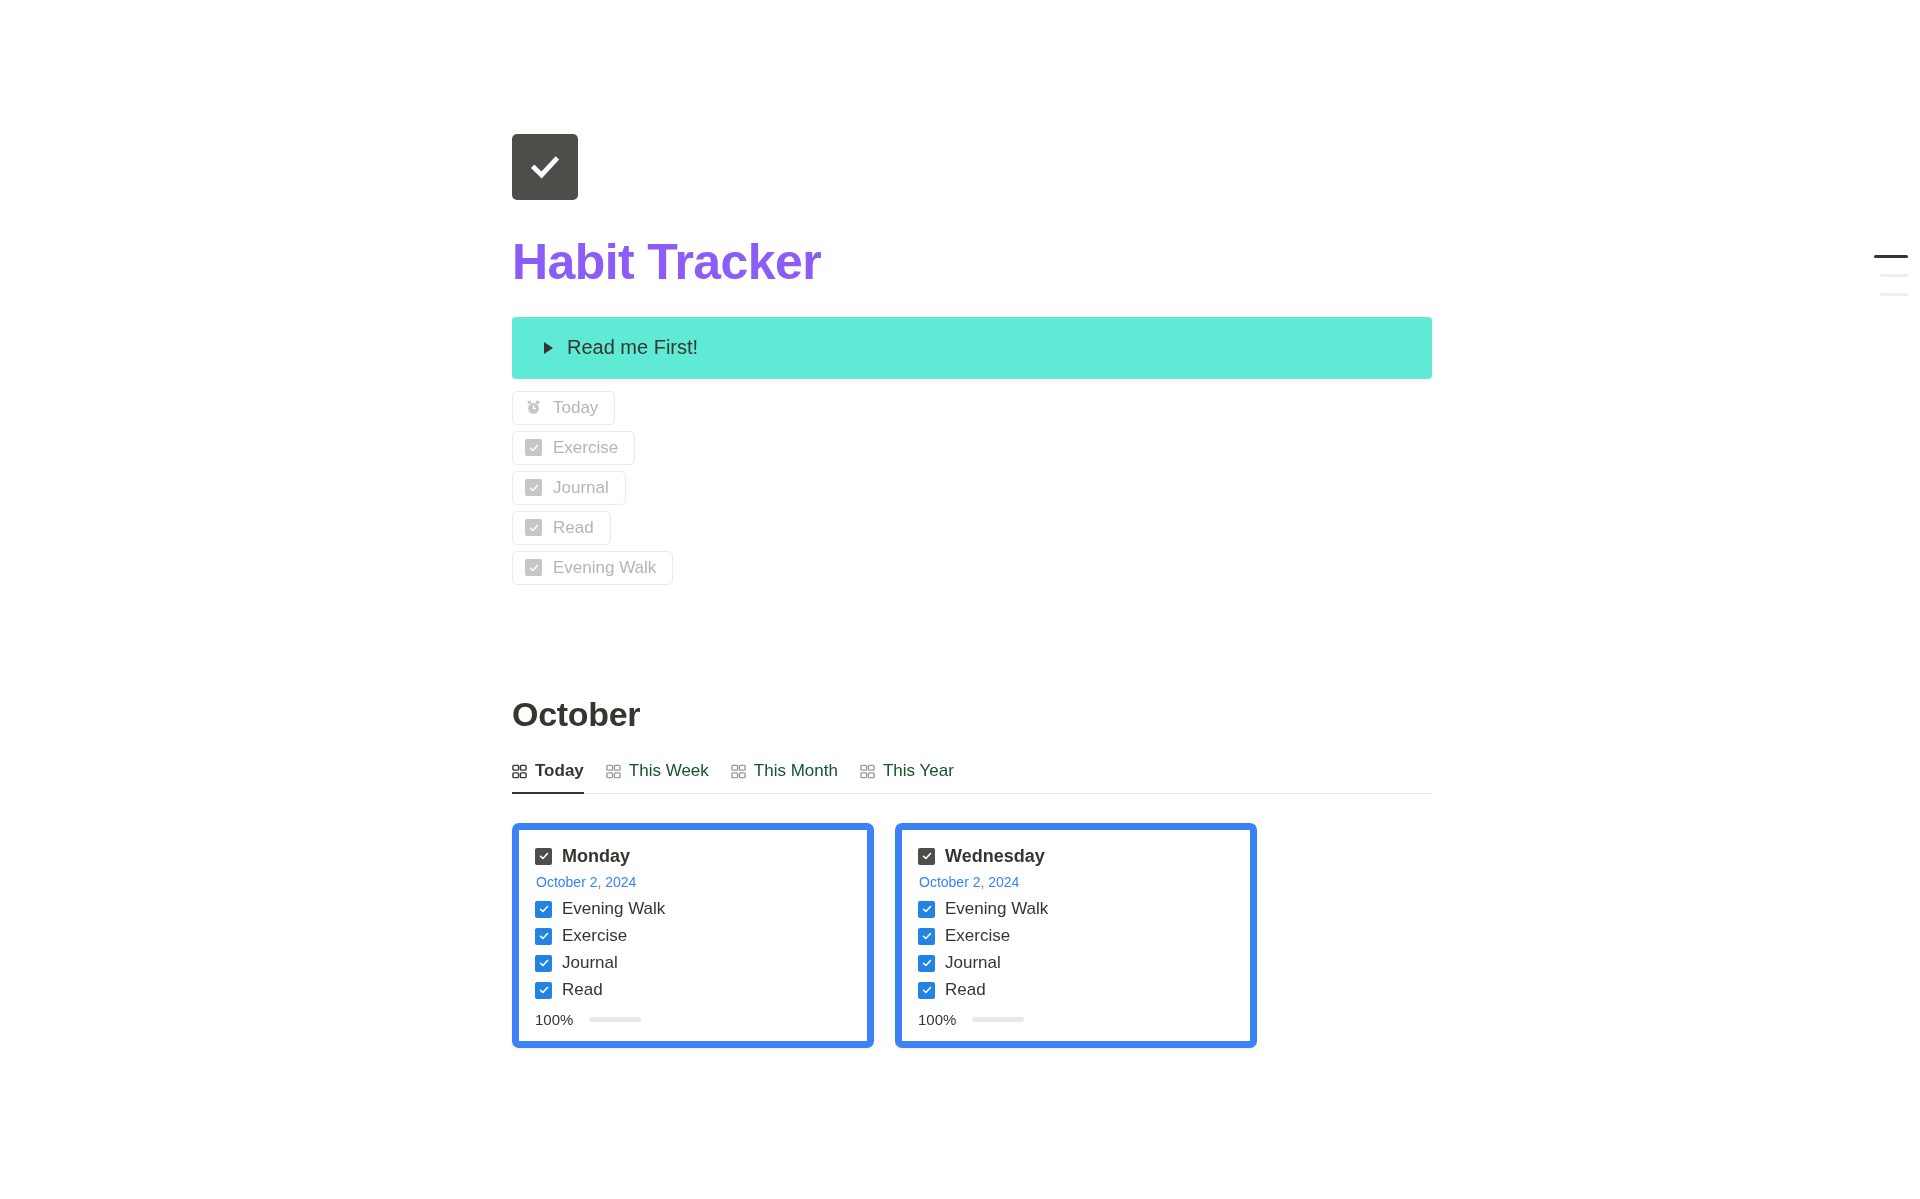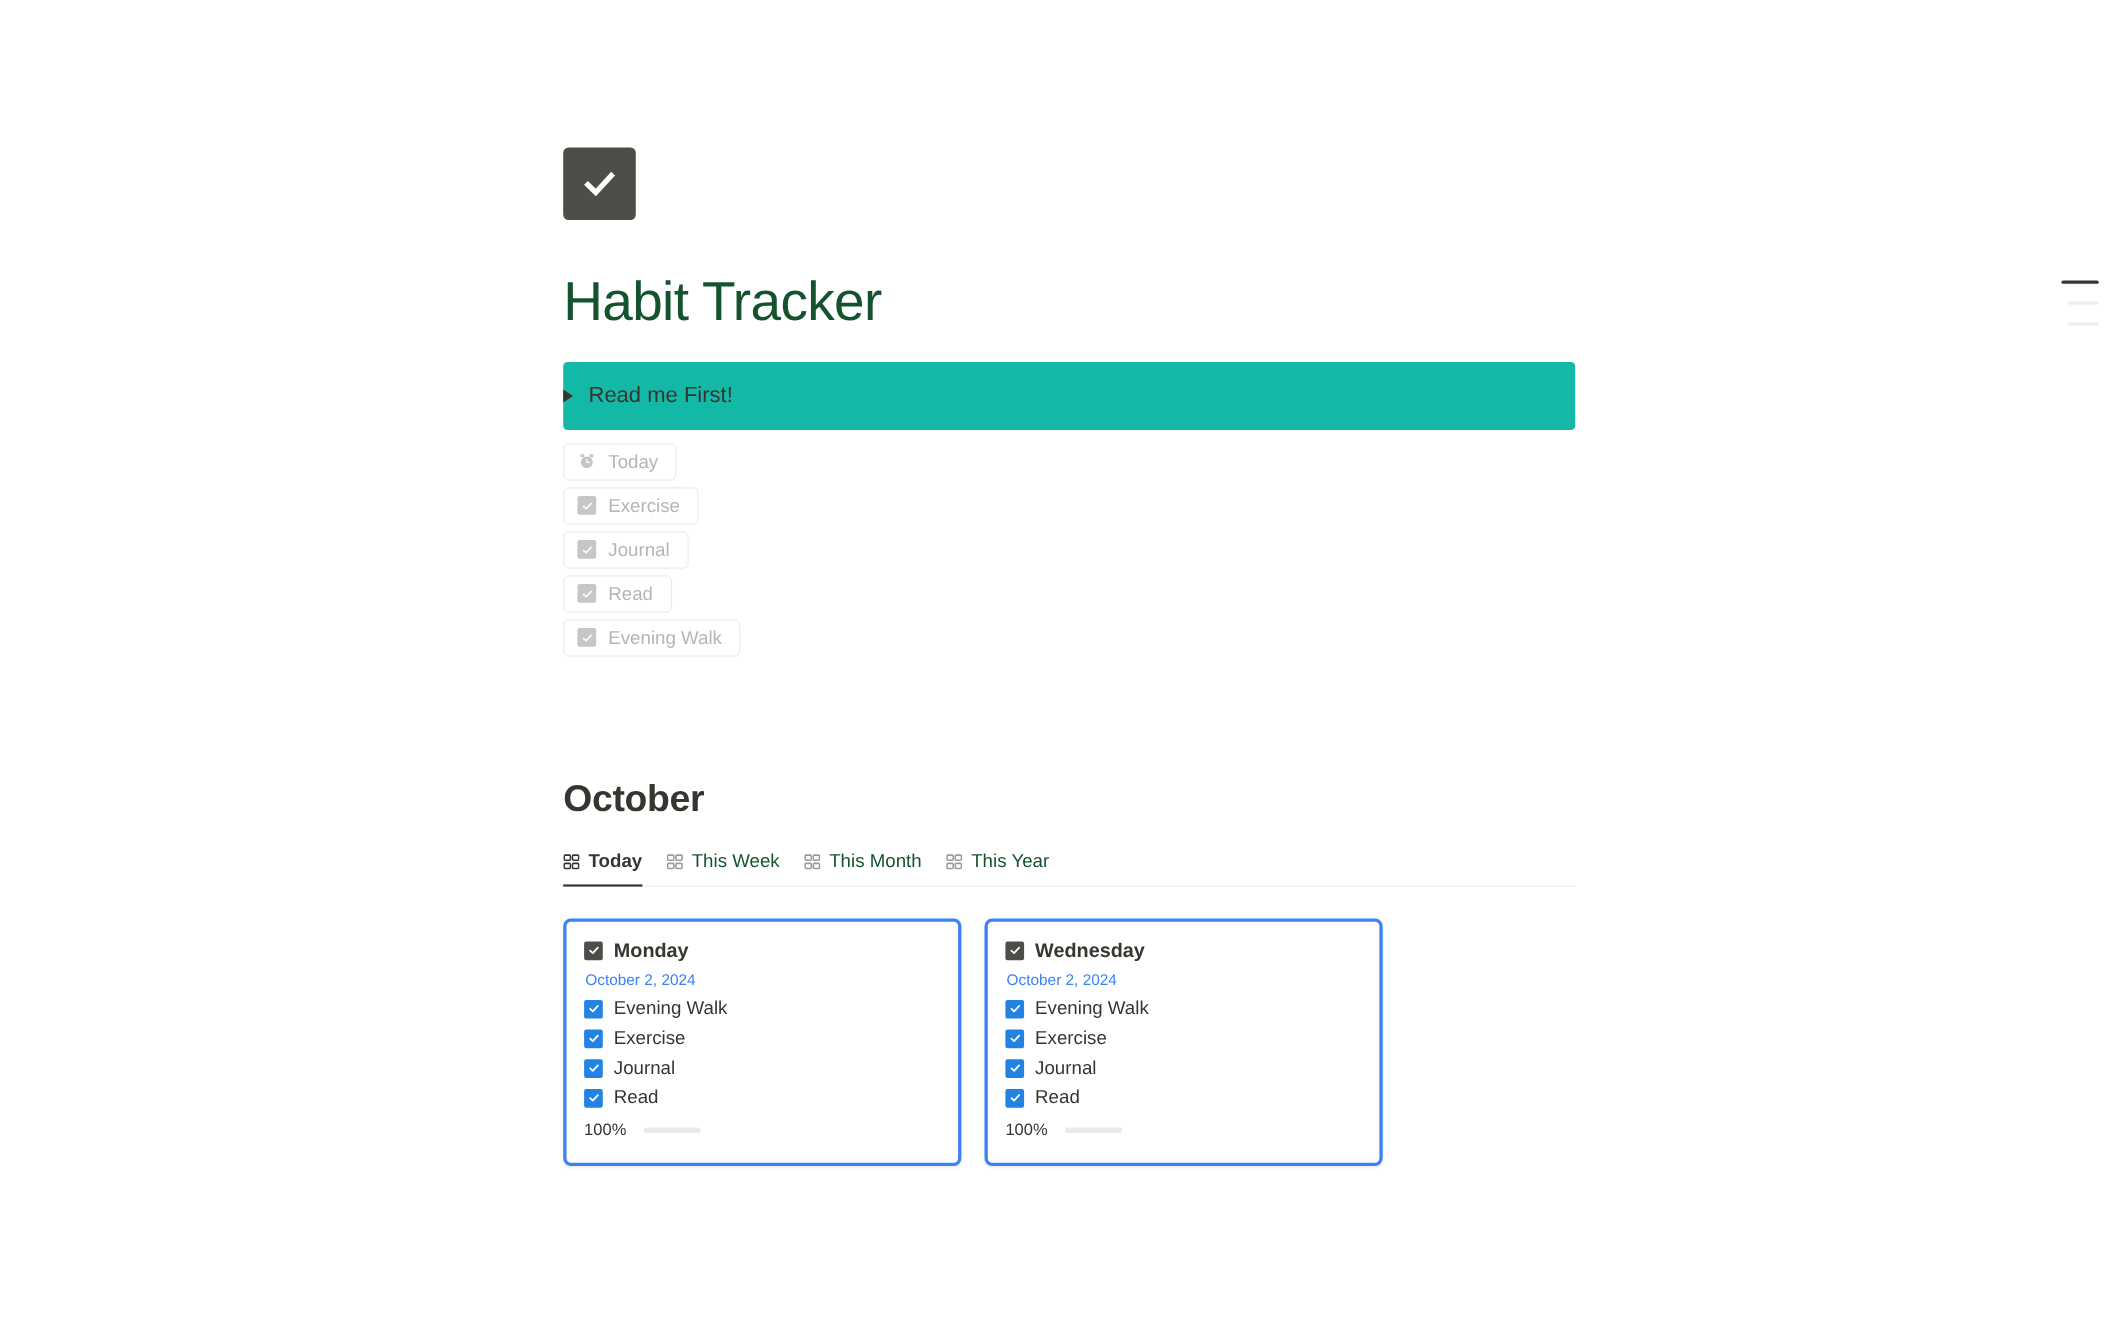--- a/index.html
+++ b/index.html
@@ -35,37 +35,38 @@
     background: #4f4d49;
     margin-top: 134px;
     display: flex;
     align-items: center;
     justify-content: center;
   }
   .page-icon svg { display: block; }
 
   
   .page-title {
-    margin-top: 48px;
+    margin-top: 36px;
     font-size: 50px;
     line-height: 1.05;
-    font-weight: normal;
-    color: #14532d;
+    font-weight: bold;
+    color: #8b5cf6;
     letter-spacing: -0.6px;
   }
 
   
   .callout {
     margin-top: 28px;
     width: 920px;
     height: 62px;
-    background: #14b8a6;
+    background: #5eead4;
     border-radius: 4px;
     display: flex;
     align-items: center;
+    padding-left: 32px;
   }
   .toggle-arrow {
     width: 0; height: 0;
     border-left: 9px solid #37352f;
     border-top: 6px solid transparent;
     border-bottom: 6px solid transparent;
     margin-right: 14px;
     flex: none;
   }
   .callout-label {
@@ -140,21 +141,21 @@
   
   .cards {
     margin-top: 29px;
     display: flex;
     gap: 21px;
   }
   .card {
     width: 362px;
     height: 225px;
     background: #ffffff;
-    border: 3px solid #3b82f6;
+    border: 7px solid #3b82f6;
     border-radius: 7px;
     box-shadow: 0 1px 3px rgba(15,15,15,0.08);
     padding: 16px 16px 0 16px;
   }
   .card-head {
     display: flex;
     align-items: center;
     margin-bottom: 7px;
   }
   .dark-check {

